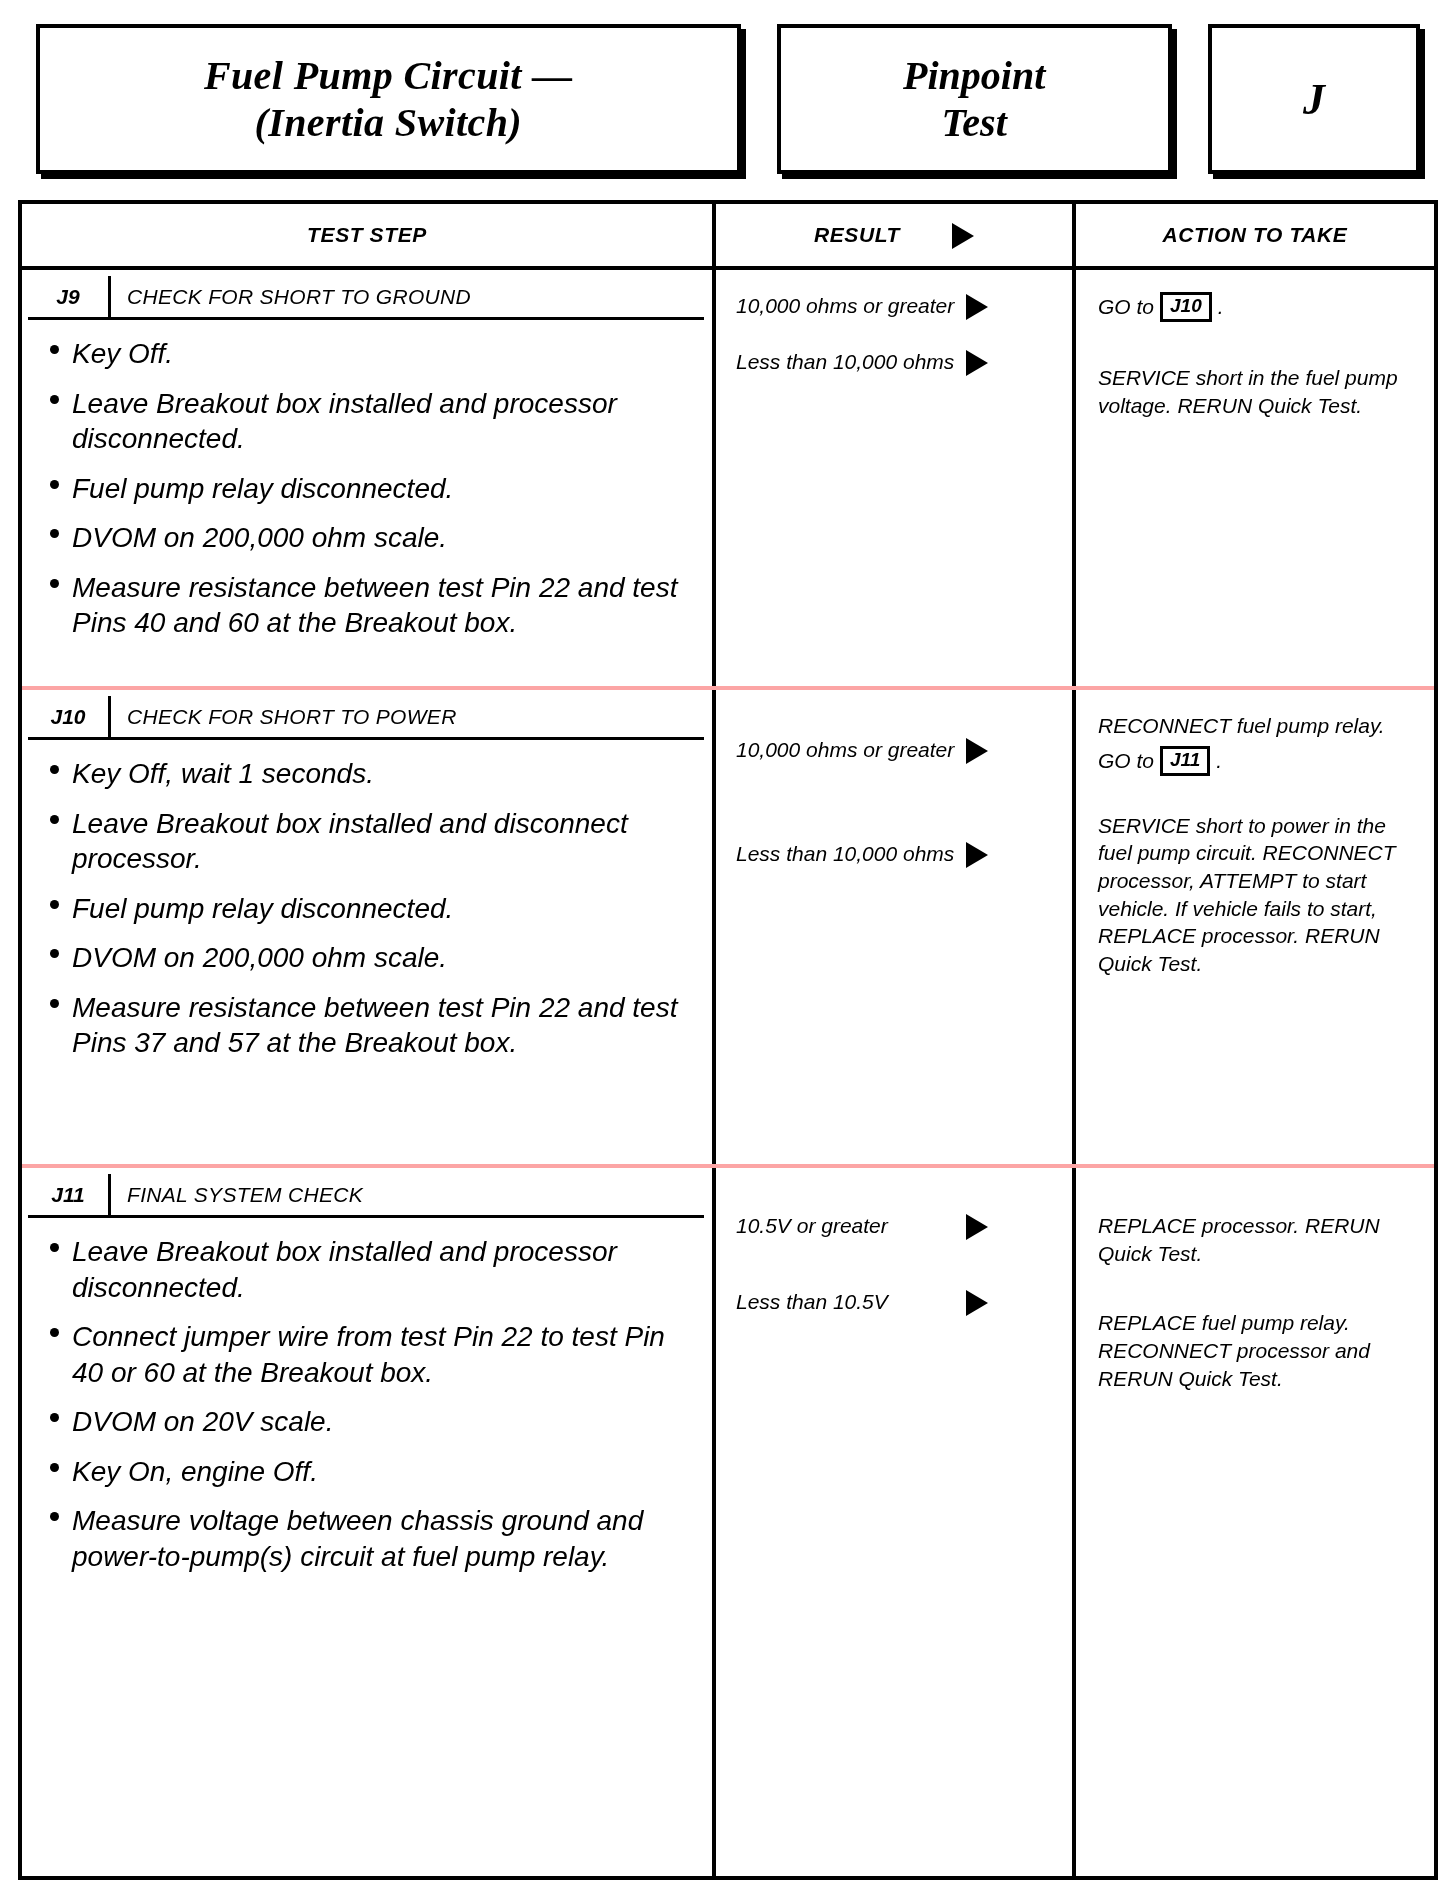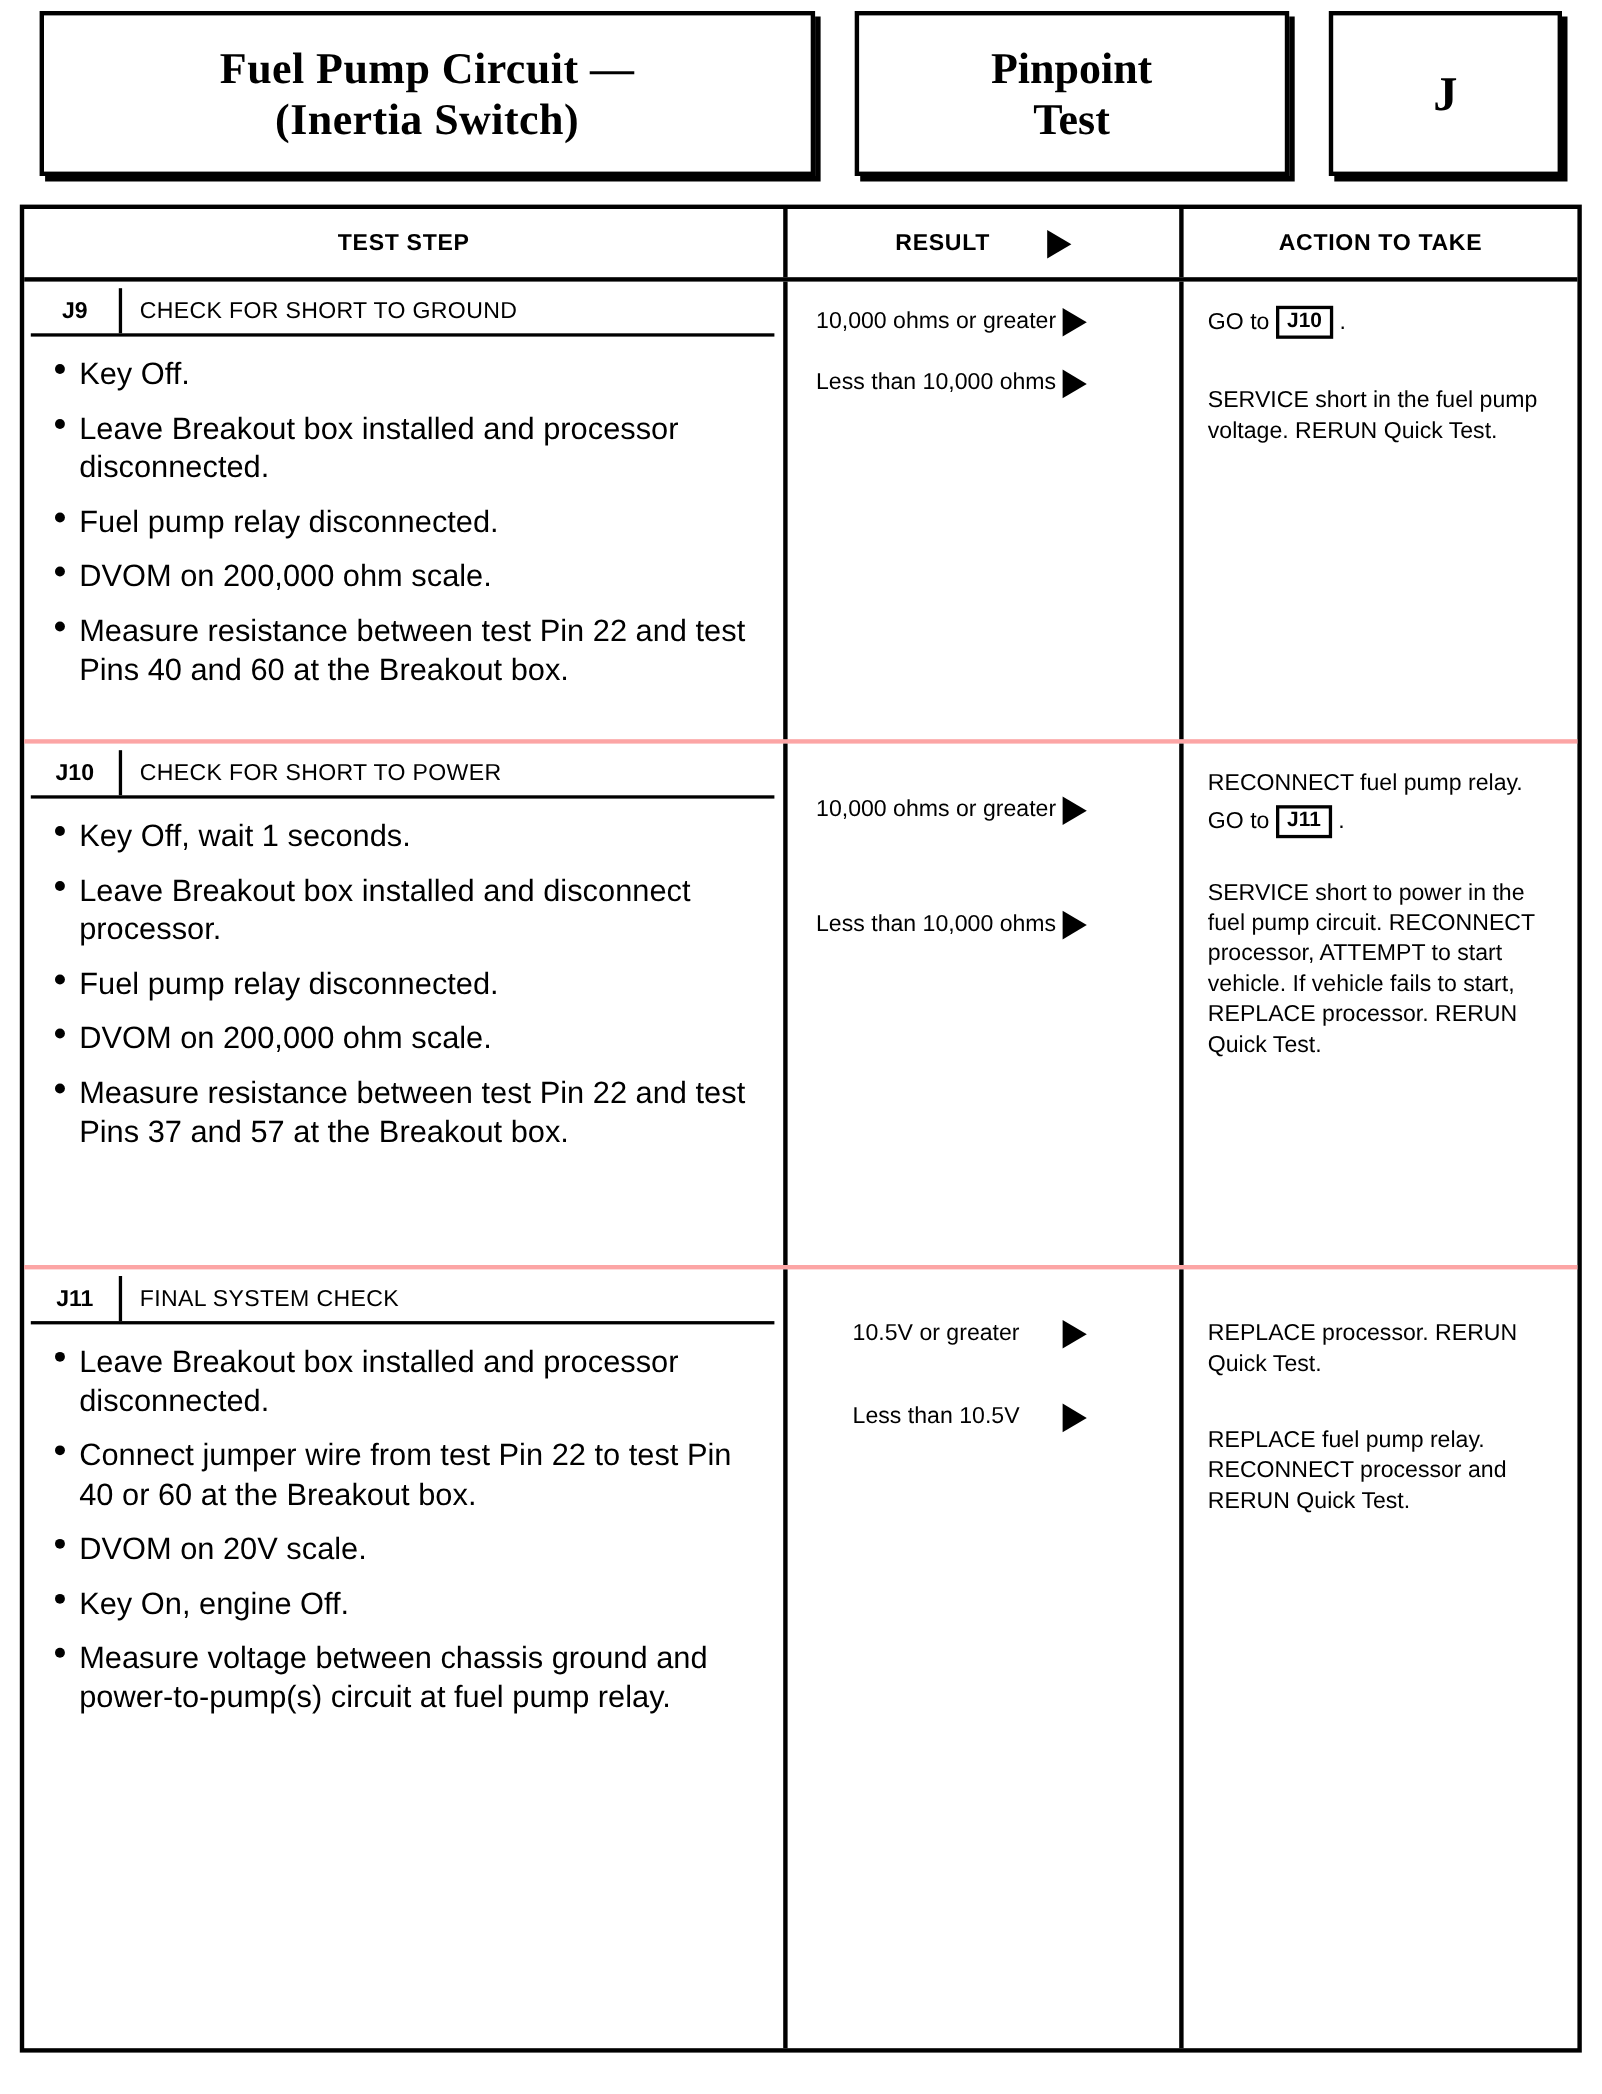--- a/index.html
+++ b/index.html
@@ -12,22 +12,23 @@
     height: 1904px;
     font-family: "Liberation Sans", sans-serif;
     color: #000000;
     position: relative;
     overflow: hidden;
   }
   .page {
     width: 1456px;
     height: 1593px;
     box-sizing: border-box;
-    padding: 10px 18px 0 18px;
+    padding: 24px 18px 0 18px;
     position: relative;
+    font-style: italic;
   }
 
   
   .header-row {
     display: flex;
     align-items: stretch;
     gap: 36px;
     height: 150px;
     padding-left: 18px;
     padding-right: 18px;
@@ -123,21 +124,20 @@
   .cell-step {
     width: 690px;
     box-sizing: border-box;
     padding: 0;
   }
   .cell-result {
     width: 360px;
     box-sizing: border-box;
     border-left: 4px solid #000;
     padding: 22px 14px 10px 20px;
-    text-align: center;
   }
   .cell-action {
     width: 362px;
     box-sizing: border-box;
     border-left: 4px solid #000;
     padding: 22px 12px 10px 22px;
   }
 
   
   .step-hdr {

